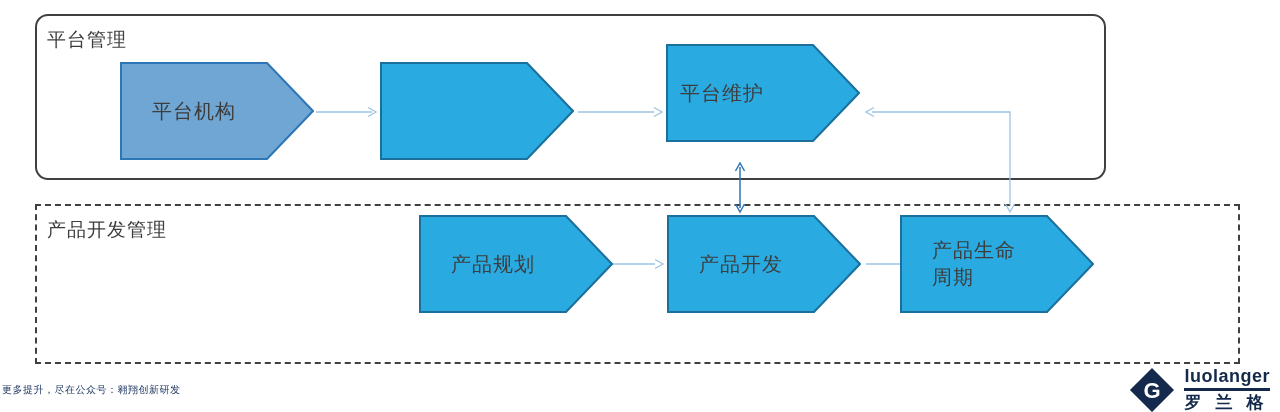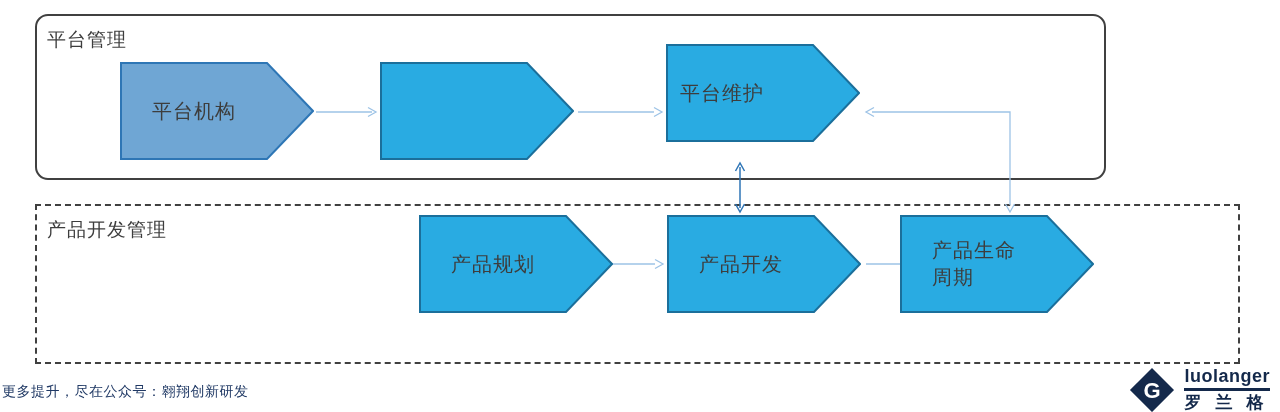--- a/index.html
+++ b/index.html
@@ -67,21 +67,21 @@
     inset: 0;
     pointer-events: none;
   }
   .connectors path { fill: none; stroke-linejoin: miter; stroke-linecap: butt; }
   .conn-light  { stroke: var(--connector-light); stroke-width: 1.3; }
   .conn-strong { stroke: var(--connector-strong); stroke-width: 1.5; }
   .footer-promo {
     position: absolute;
     left: 2px;
     top: 383px;
-    font-size: 14px;
+    font-size: 10px;
     font-weight: 500;
     color: var(--footer-navy);
     letter-spacing: 0.5px;
     white-space: nowrap;
   }
   .logo {
     position: absolute;
     right: 10px;
     top: 366px;
     display: flex;

